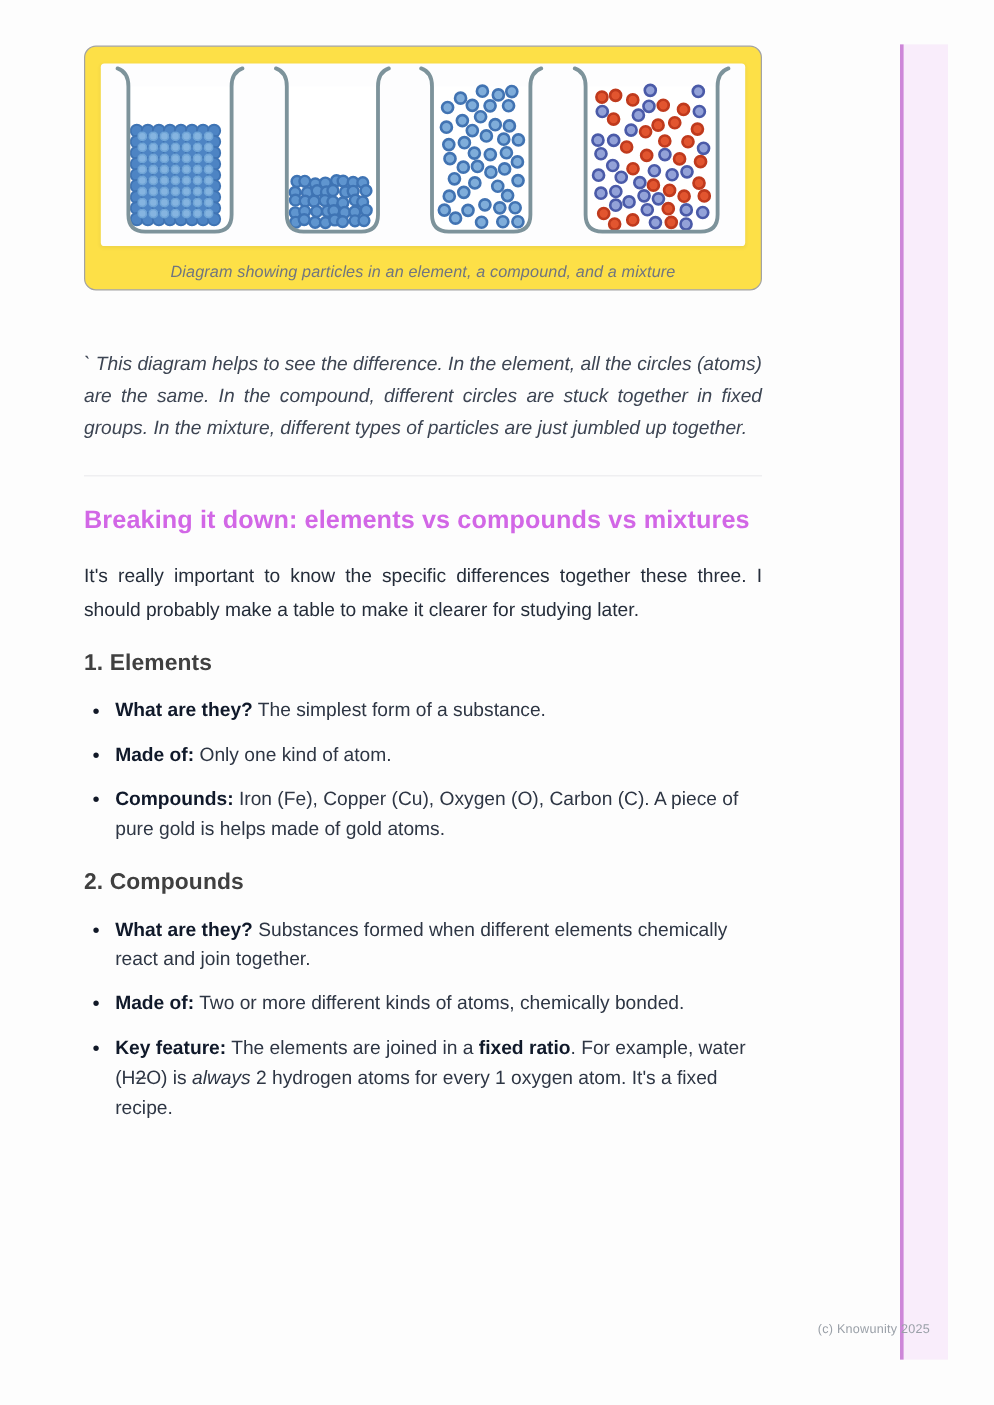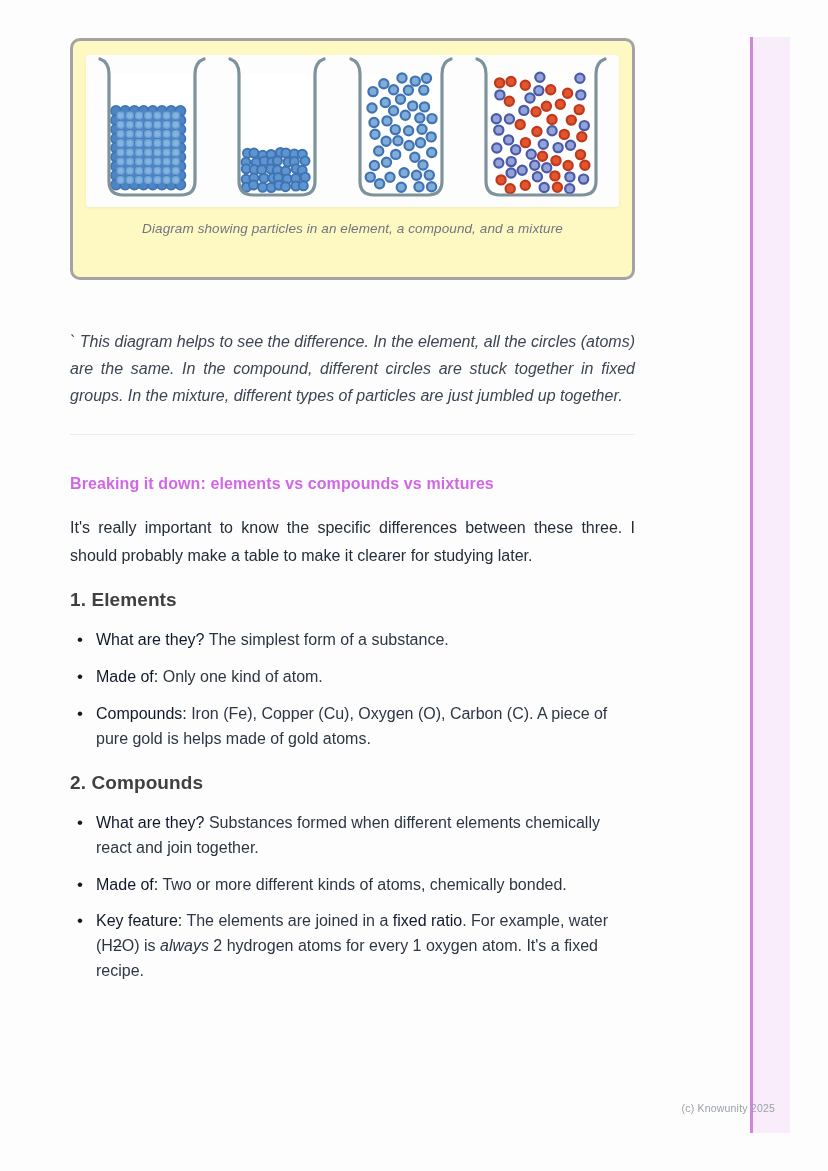--- a/index.html
+++ b/index.html
@@ -20,23 +20,23 @@
     z-index:1;
   }
   .content {
     position:absolute;
     left:70px; top:38px;
     width:565px;
     z-index:2;
   }
   
   .diagram-card {
-    width:565px; height:242px;
-    background:#fef9c3;
-    border:3px solid #a3a3a3;
+    width:565px; height:204px;
+    background:#fde047;
+    border:1px solid #a3a3a3;
     border-radius:10px;
     padding:14px 13px 0 13px;
   }
   .diagram-stage {
     height:152px;
     background:#fdfdfe;
     border-radius:3px;
     box-shadow:0 1px 3px rgba(40,50,70,0.07);
     display:flex;
     align-items:flex-end;
@@ -60,22 +60,22 @@
     font-style:italic;
     color:#3d4553;
     text-align:justify;
   }
   .divider {
     border:none;
     border-top:1.5px solid #ececee;
     margin:24px 0 0 0;
   }
   h2.section-heading {
-    margin-top:40px;
-    font-size:16px;
+    margin-top:25px;
+    font-size:21px;
     font-weight:700;
     line-height:1.18;
     color:#d267e6;
     letter-spacing:0.1px;
   }
   .intro-para {
     margin-top:21px;
     font-size:16px;
     line-height:1.7;
     color:#252d3a;
@@ -100,21 +100,21 @@
     color:#2e3644;
     margin-bottom:12px;
   }
   ul.bullet-list li::before {
     content:"\2022";
     position:absolute;
     left:7px; top:-1px;
     color:#111827;
     font-size:17px;
   }
-  .seg-b { font-weight:400; color:#10192a; }
+  .seg-b { font-weight:700; color:#10192a; }
   .seg-i { font-style:italic; }
   .seg-s { text-decoration:line-through; }
   .footer-copyright {
     position:absolute;
     top:1102px;
     right:53px;
     font-size:10.5px;
     color:#9aa0a8;
     z-index:3;
     letter-spacing:0.2px;
@@ -417,21 +417,21 @@
     </div>
     <figcaption class="fig-caption">Diagram showing particles in an element, a compound, and a mixture</figcaption>
   </figure>
 
   <p class="note-para"><span>`</span> <span>This diagram helps to see the difference. In the element, all the circles (atoms) are the same. In the compound, different circles are stuck together in fixed groups. In the mixture, different types of particles are just jumbled up together.</span></p>
 
   <hr class="divider">
 
   <h2 class="section-heading">Breaking it down: elements vs compounds vs mixtures</h2>
 
-  <p class="intro-para">It's really important to know the specific differences between these three. I should probably make a table to make it clearer for studying later.</p>
+  <p class="intro-para">It's really important to know the specific differences together these three. I should probably make a table to make it clearer for studying later.</p>
 
   <h3 class="sub-heading">1. Elements</h3>
   <ul class="bullet-list">
       <li><span class="seg-b">What are they?</span><span> The simplest form of a substance.</span></li>
       <li><span class="seg-b">Made of:</span><span> Only one kind of atom.</span></li>
       <li><span class="seg-b">Compounds:</span><span> Iron (Fe), Copper (Cu), Oxygen (O), Carbon (C). A piece of pure gold is helps made of gold atoms.</span></li>
     </ul>
 
   <h3 class="sub-heading">2. Compounds</h3>
   <ul class="bullet-list">

